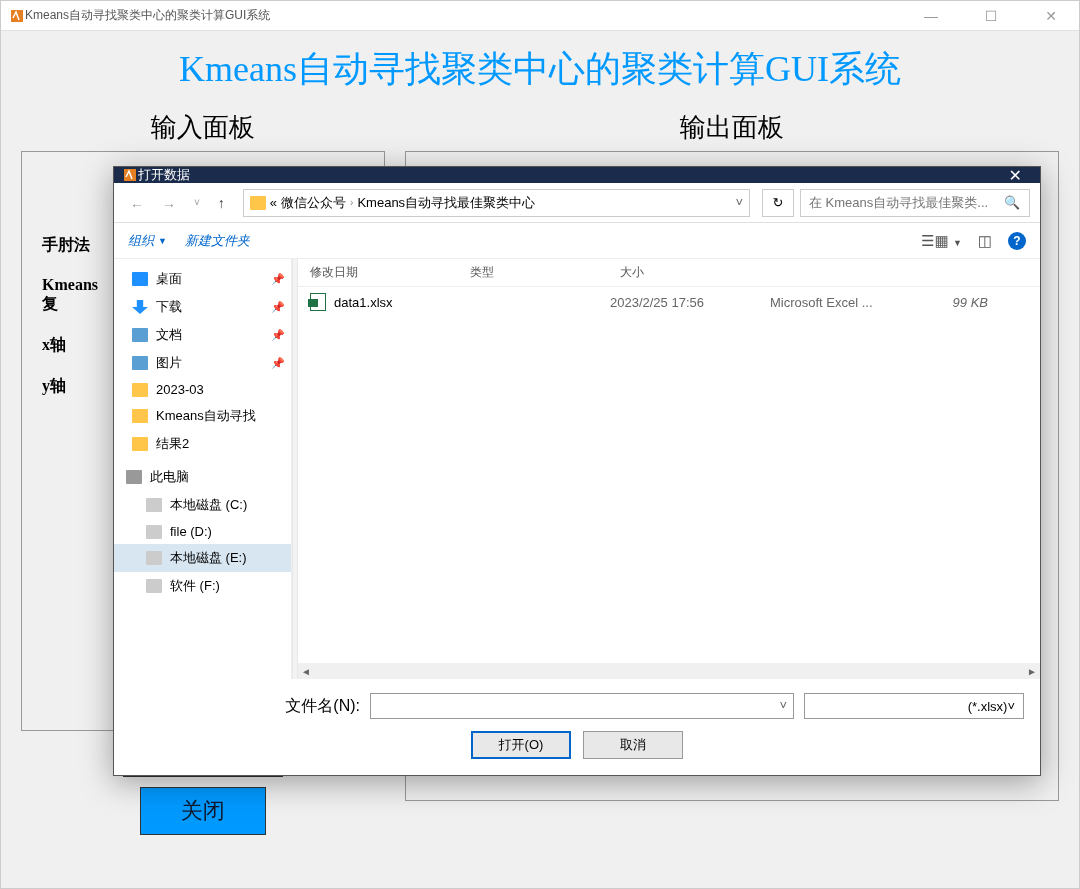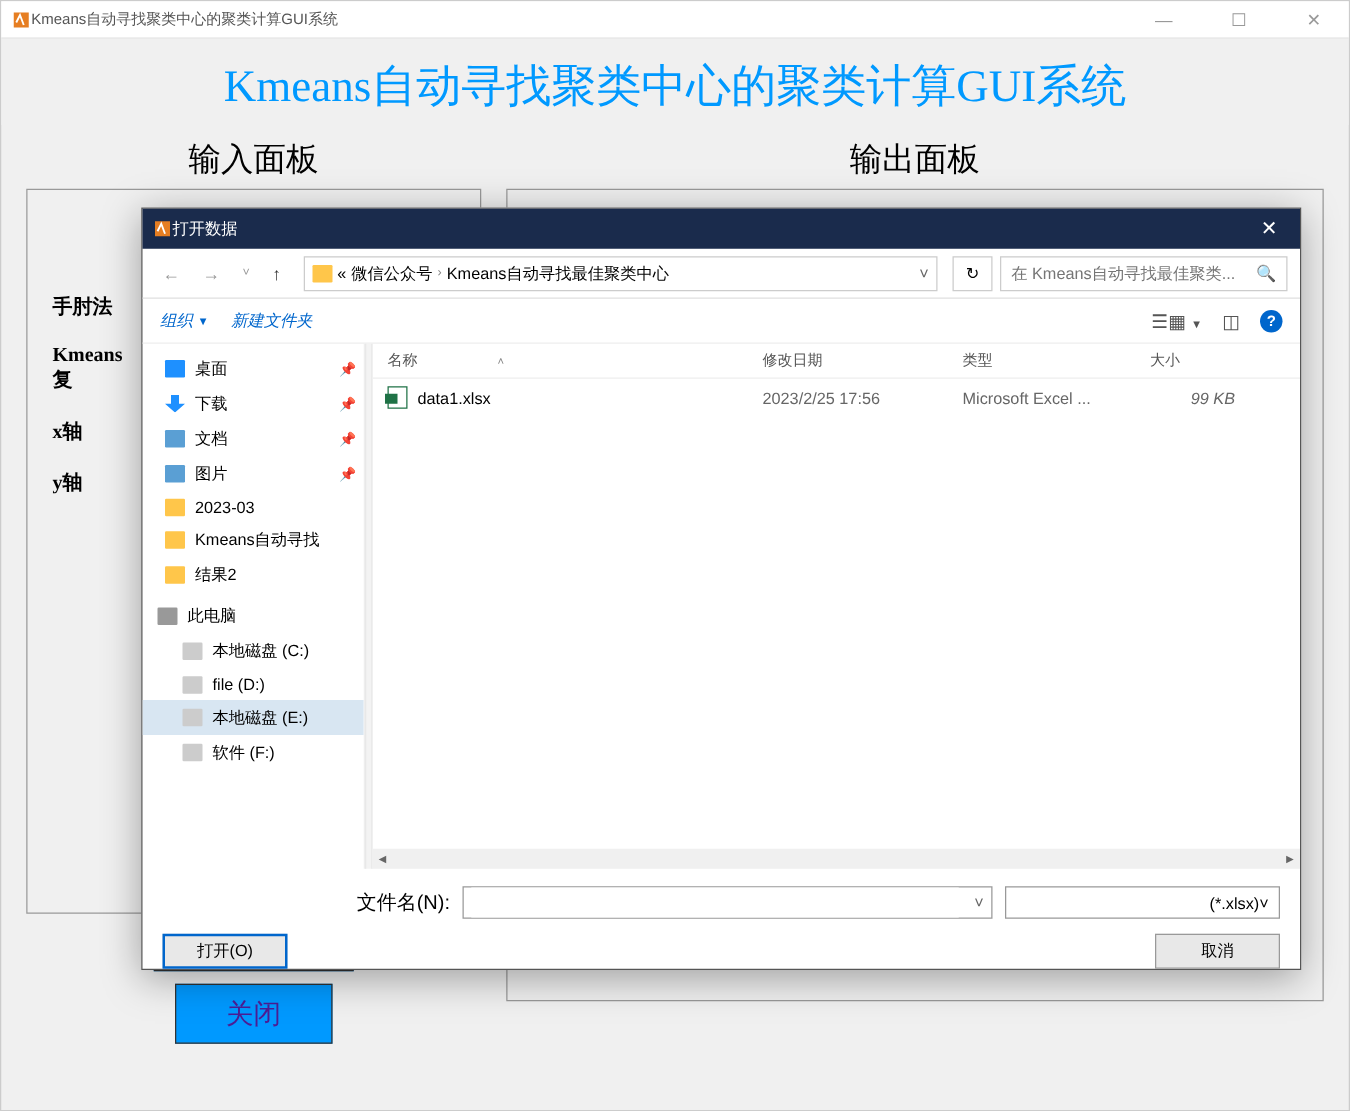--- a/index.html
+++ b/index.html
@@ -13,29 +13,29 @@
 
 .main-title { font-size: 36px; color: #0099ff; text-align: center; padding: 14px 0 6px; background: #f0f0f0; font-family: "SimSun", serif; }
 
 .panels { display: flex; gap: 20px; padding: 10px 20px; }
 .panel-wrap { flex: 1; }
 .panel-wrap.right { flex: 1.8; }
 .panel-title { font-size: 26px; text-align: center; margin-bottom: 6px; font-family: "SimSun", serif; }
 .panel { border: 1px solid #999; background: #f0f0f0; padding: 20px; height: 580px; position: relative; }
 
 .blue-btn { background: #0099ff; color: #000; border: 1px solid #333; padding: 6px 30px; font-size: 18px; font-family: "SimSun", serif; cursor: pointer; display: block; margin: 8px auto; }
-.close-btn { background: #0099ff; color: #4c1d95; border: 1px solid #333; padding: 8px 40px; font-size: 22px; font-family: "SimSun", serif; cursor: pointer; display: block; margin: 10px auto 0; }
+.close-btn { background: #0099ff; color: #0f172a; border: 1px solid #333; padding: 8px 40px; font-size: 22px; font-family: "SimSun", serif; cursor: pointer; display: block; margin: 10px auto 0; }
 .label-row { font-size: 16px; font-weight: bold; margin: 20px 0; font-family: "SimSun", serif; }
 
 .right-panel-area { border: 1px solid #999; background: #f0f0f0; height: 650px; position: relative; }
 .white-box { background: #fff; border: 1px solid #999; position: absolute; left: 50px; top: 560px; width: 540px; height: 60px; }
 
 
 .dialog { position: absolute; left: 113px; top: 166px; width: 928px; height: 610px; background: #fff; box-shadow: 0 6px 30px rgba(0,0,0,0.35); border: 1px solid #555; }
-.dlg-titlebar { height: 32px; background: #1a2b4c; color: #fff; display: flex; align-items: center; padding: 0 8px; font-size: 13px; }
+.dlg-titlebar { height: 16px; background: #1a2b4c; color: #fff; display: flex; align-items: center; padding: 0 8px; font-size: 13px; }
 .dlg-titlebar .close { margin-left: auto; font-size: 16px; cursor: pointer; padding: 0 10px; }
 
 .dlg-navbar { height: 40px; display: flex; align-items: center; padding: 0 10px; gap: 6px; border-bottom: 1px solid #e0e0e0; font-size: 13px; }
 .nav-arrow { color: #999; padding: 4px 6px; cursor: pointer; font-size: 14px; }
 .nav-arrow.active { color: #333; }
 .breadcrumb { flex: 1; border: 1px solid #ccc; height: 28px; display: flex; align-items: center; padding: 0 6px; gap: 4px; margin: 0 6px; }
 .breadcrumb .folder-icon { width: 16px; height: 14px; background: #ffc64a; border-radius: 1px; }
 .breadcrumb .sep { color: #888; font-size: 10px; }
 .breadcrumb .drop { margin-left: auto; color: #666; cursor: pointer; }
 .refresh-btn { border: 1px solid #ccc; width: 32px; height: 28px; display: flex; align-items: center; justify-content: center; cursor: pointer; }
@@ -85,21 +85,21 @@
 .scrollbar-bottom { position: absolute; bottom: 0; left: 0; right: 0; height: 16px; background: #f0f0f0; display: flex; align-items: center; }
 .sb-arrow { width: 16px; height: 16px; display: flex; align-items: center; justify-content: center; color: #666; font-size: 10px; cursor: pointer; }
 .sb-track { flex: 1; height: 16px; }
 
 .dlg-footer { padding: 14px 16px; display: flex; flex-direction: column; gap: 12px; }
 .fn-row { display: flex; align-items: center; gap: 10px; }
 .fn-label { font-size: 16px; width: 80px; text-align: right; margin-left: 150px; }
 .fn-input { flex: 1; height: 26px; border: 1px solid #999; padding: 0 6px; font-size: 13px; position: relative; }
 .fn-input .drop { position: absolute; right: 6px; top: 4px; color: #666; cursor: pointer; }
 .ft-select { width: 220px; height: 26px; border: 1px solid #999; padding: 0 8px; font-size: 13px; display: flex; align-items: center; justify-content: flex-end; cursor: pointer; }
-.btn-row { display: flex; gap: 12px; justify-content: space-between; }
+.btn-row { display: flex; gap: 12px; justify-content: center; }
 .dlg-btn { width: 100px; height: 28px; border: 1px solid #999; background: #e8e8e8; font-size: 13px; cursor: pointer; }
 .dlg-btn.primary { border: 2px solid #0066cc; background: #e8e8e8; }
 
 .mat-icon-svg { width: 16px; height: 16px; }
 </style>
 </head>
 <body>
 
 <div class="main-window">
   <div class="main-titlebar">
@@ -233,24 +233,20 @@
           <span>本地磁盘 (E:)</span>
         </div>
       <div class="tree-item indent">
           <span class="ti-icon ti-drive"></span>
           <span>软件 (F:)</span>
         </div>
     </div>
     <div class="splitter"></div>
     <div class="file-area">
       <div class="file-header">
-        <div class="fh-col fh-name">
-            <span>名称</span>
-            <span class="fh-sort" style="margin-left:60px;">˄</span>
-          </div>
         <div class="fh-col fh-date">修改日期</div>
         <div class="fh-col fh-type">类型</div>
         <div class="fh-col fh-size">大小</div>
       </div>
       <div class="file-row">
         <div class="fr-name">
             <span class="xlsx-icon"></span>
             <span>data1.xlsx</span>
           </div>
         <div class="fr-date">2023/2/25 17:56</div>

